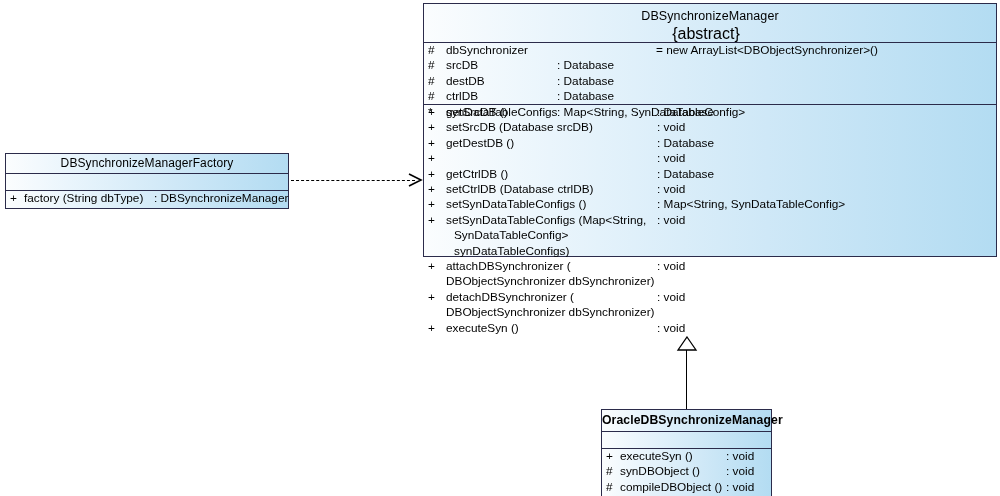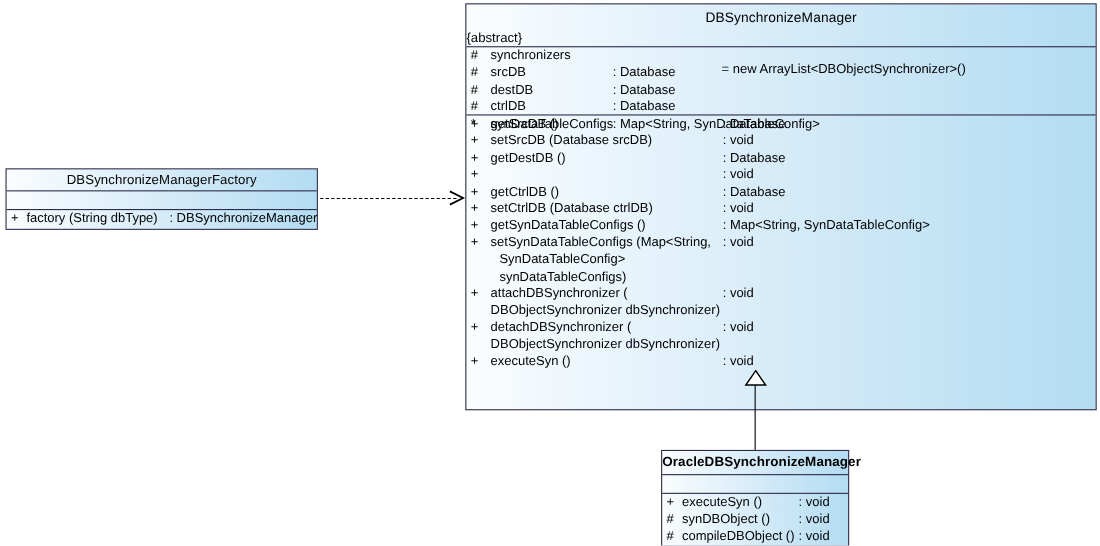--- a/index.html
+++ b/index.html
@@ -33,22 +33,22 @@
 
   .class-title {
     text-align: center;
     font-size: 12.5px;
     line-height: 20px;
     padding-top: 2px;
     letter-spacing: 0.1px;
     white-space: nowrap;
   }
   .class-stereotype {
-    text-align: left;
-    font-size: 12px;
+    text-align: center;
+    font-size: 16px;
     line-height: 16px;
     padding-right: 8px;
     white-space: nowrap;
   }
 
   
   .members {
     padding: 2px 0 2px 0;
   }
   .member-row {
@@ -72,29 +72,28 @@
   }
   .m-type {
     position: absolute;
     top: 0;
     white-space: pre;
   }
   .m-default {
     position: absolute;
     top: 0;
     white-space: pre;
-    margin-top: 12px;
   }
 
   
   #mgr-class {
     left: 423px;
     top: 3px;
     width: 574px;
-    height: 370px;
+    height: 254px;
   }
   #mgr-head { height: 38px; }
   #mgr-attrs { height: 62px; }
   #mgr-ops   { height: 232px; }
   #mgr-attrs .m-sig     { left: 22px; }
   #mgr-attrs .m-type    { left: 133px; }
   #mgr-attrs .m-default { left: 232px; }
   #mgr-ops .m-sig       { left: 22px; }
   #mgr-ops .m-type      { left: 233px; }
   #mgr-ops .m-cont      { position: absolute; top: 0; left: 30px; white-space: pre; }
@@ -167,21 +166,21 @@
 <div class="uml-class" id="mgr-class">
   <div class="uml-compartment" id="mgr-head">
     <div class="class-title">DBSynchronizeManager</div>
     <div class="class-stereotype">{abstract}</div>
   </div>
 
   <div class="uml-compartment" id="mgr-attrs">
     <div class="members" style="position: absolute; left: 0px; right: 0px; height: 77px;">
       <div class="member-row" style="top: 0px; position: absolute; left: 0px; right: 0px; height: 15.4px;">
         <span class="m-vis">#</span>
-        <span class="m-sig">synchronizers</span>
+        <span class="m-sig">dbSynchronizer</span>
         <span class="m-default">= new ArrayList&lt;DBObjectSynchronizer&gt;()</span>
       </div>
       <div class="member-row" style="position: absolute; left: 0px; right: 0px; top: 15.4px; height: 15.4px;">
         <span class="m-vis">#</span>
         <span class="m-sig">srcDB</span>
         <span class="m-type">: Database</span>
       </div>
       <div class="member-row" style="position: absolute; left: 0px; right: 0px; top: 30.8px; height: 15.4px;">
         <span class="m-vis">#</span>
         <span class="m-sig">destDB</span>
@@ -226,21 +225,21 @@
         <span class="m-sig">getCtrlDB ()</span>
         <span class="m-type">: Database</span>
       </div>
       <div class="member-row" style="position: absolute; left: 0px; right: 0px; top: 77px; height: 15.4px;">
         <span class="m-vis">+</span>
         <span class="m-sig">setCtrlDB (Database ctrlDB)</span>
         <span class="m-type">: void</span>
       </div>
       <div class="member-row" style="position: absolute; left: 0px; right: 0px; top: 92.4px; height: 15.4px;">
         <span class="m-vis">+</span>
-        <span class="m-sig">getSynDataTableConfigs ()</span>
+        <span class="m-sig">setSynDataTableConfigs ()</span>
         <span class="m-type">: Map&lt;String, SynDataTableConfig&gt;</span>
       </div>
       <div class="member-row" style="position: absolute; left: 0px; right: 0px; top: 107.8px; height: 15.4px;">
         <span class="m-vis">+</span>
         <span class="m-sig">setSynDataTableConfigs (Map&lt;String,</span>
         <span class="m-type">: void</span>
       </div>
       <div class="member-row" style="position: absolute; left: 0px; right: 0px; top: 123.2px; height: 15.4px;">
         <span class="m-cont">SynDataTableConfig&gt;</span>
       </div>

